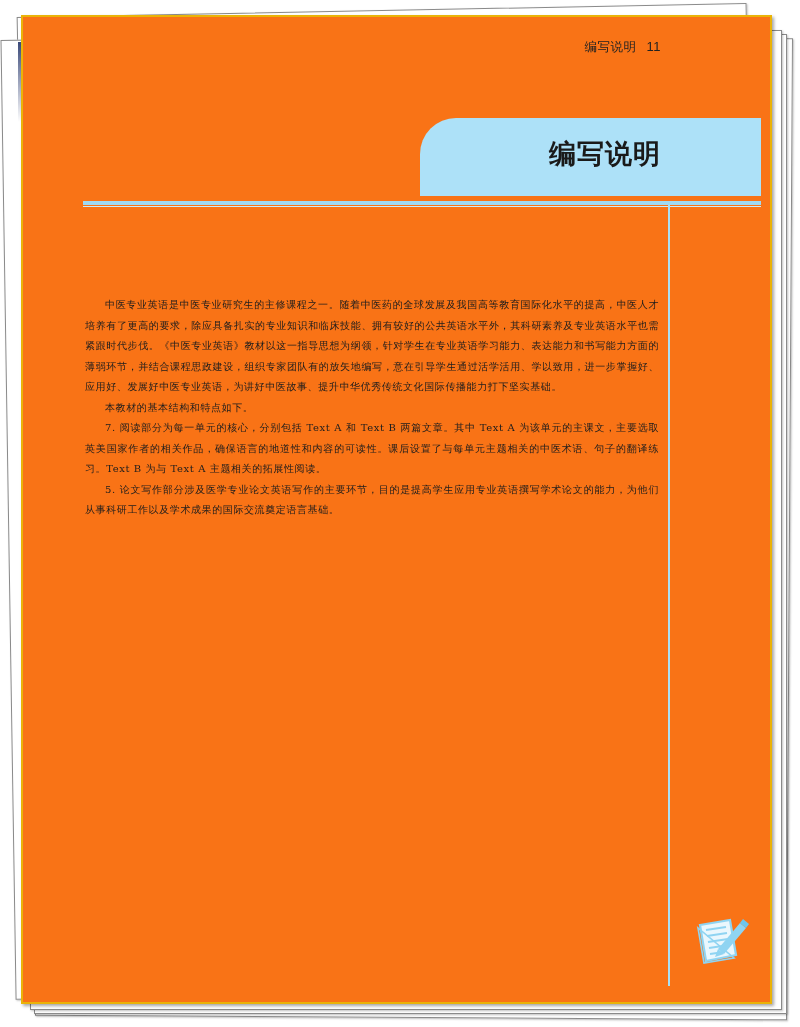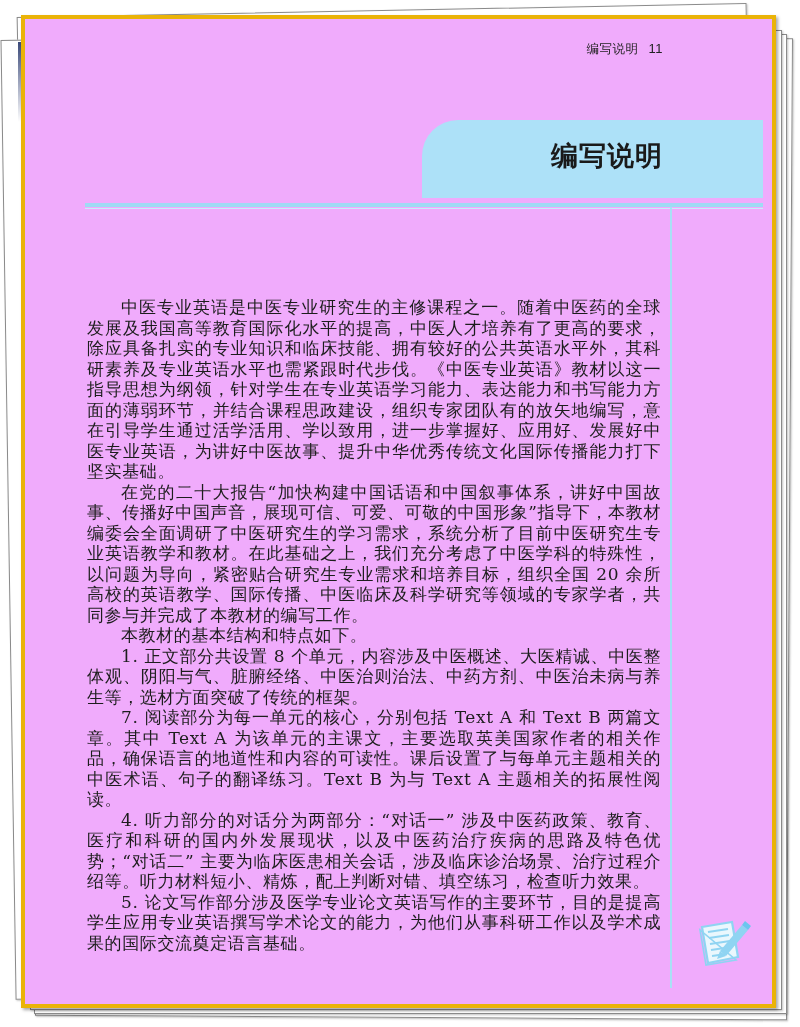--- a/index.html
+++ b/index.html
@@ -42,22 +42,22 @@
       transform: skewX(6deg);
     }
 
     
     .page {
       position: absolute;
       left: 21px;
       top: 15px;
       width: 747px;
       height: 985px;
-      background: #f0abfc;
-      border: 4px solid #eab308;
+      background: #f97316;
+      border: 2px solid #eab308;
       box-shadow: 2px 2px 3px rgba(0,0,0,0.35);
       overflow: hidden;
     }
     .running-head {
       position: absolute;
       top: 22px;
       right: 109px;
       font-family: "DejaVu Sans", "Liberation Sans", sans-serif;
       font-size: 12.5px;
       color: #222;
@@ -112,21 +112,21 @@
       width: 2px;
       height: 781px;
       background: #a9e0f5;
     }
     .body-text {
       position: absolute;
       left: 62px;
       top: 278px;
       width: 574px;
       font-family: "DejaVu Serif", "Liberation Serif", serif;
-      font-size: 17px;
+      font-size: 10px;
       line-height: 20.5px;
       color: #1d1d1d;
       text-align: justify;
       letter-spacing: 0.6px;
     }
     .body-text p {
       margin: 0;
       text-indent: 2em;
     }
     .note-icon {
@@ -159,25 +159,22 @@
     <div class="title-band">
       <div class="title">编写说明</div>
     </div>
 
     <div class="hbar"></div>
     <div class="hbar-thin"></div>
     <div class="vline"></div>
 
     <div class="body-text">
       <p>中医专业英语是中医专业研究生的主修课程之一。随着中医药的全球发展及我国高等教育国际化水平的提高，中医人才培养有了更高的要求，除应具备扎实的专业知识和临床技能、拥有较好的公共英语水平外，其科研素养及专业英语水平也需紧跟时代步伐。《中医专业英语》教材以这一指导思想为纲领，针对学生在专业英语学习能力、表达能力和书写能力方面的薄弱环节，并结合课程思政建设，组织专家团队有的放矢地编写，意在引导学生通过活学活用、学以致用，进一步掌握好、应用好、发展好中医专业英语，为讲好中医故事、提升中华优秀传统文化国际传播能力打下坚实基础。</p>
-      <p>在党的二十大报告“加快构建中国话语和中国叙事体系，讲好中国故事、传播好中国声音，展现可信、可爱、可敬的中国形象”指导下，本教材编委会全面调研了中医研究生的学习需求，系统分析了目前中医研究生专业英语教学和教材。在此基础之上，我们充分考虑了中医学科的特殊性，以问题为导向，紧密贴合研究生专业需求和培养目标，组织全国 20 余所高校的英语教学、国际传播、中医临床及科学研究等领域的专家学者，共同参与并完成了本教材的编写工作。</p>
       <p>本教材的基本结构和特点如下。</p>
-      <p>1. 正文部分共设置 8 个单元，内容涉及中医概述、大医精诚、中医整体观、阴阳与气、脏腑经络、中医治则治法、中药方剂、中医治未病与养生等，选材方面突破了传统的框架。</p>
       <p>7. 阅读部分为每一单元的核心，分别包括 Text A 和 Text B 两篇文章。其中 Text A 为该单元的主课文，主要选取英美国家作者的相关作品，确保语言的地道性和内容的可读性。课后设置了与每单元主题相关的中医术语、句子的翻译练习。Text B 为与 Text A 主题相关的拓展性阅读。</p>
-      <p>4. 听力部分的对话分为两部分：“对话一” 涉及中医药政策、教育、医疗和科研的国内外发展现状，以及中医药治疗疾病的思路及特色优势；“对话二” 主要为临床医患相关会话，涉及临床诊治场景、治疗过程介绍等。听力材料短小、精炼，配上判断对错、填空练习，检查听力效果。</p>
       <p>5. 论文写作部分涉及医学专业论文英语写作的主要环节，目的是提高学生应用专业英语撰写学术论文的能力，为他们从事科研工作以及学术成果的国际交流奠定语言基础。</p>
     </div>
 
     <div class="note-icon">
       <svg width="56" height="52" viewBox="0 0 56 52" xmlns="http://www.w3.org/2000/svg">
         <g fill="none" stroke="#8fd4f2" stroke-width="2.2">
           <polygon points="4,10 34,5 40,40 10,46" fill="#eaf7fd"></polygon>
           <polygon points="2,13 8,48 38,43" fill="none" stroke-width="1.6"></polygon>
           <line x1="10" y1="15" x2="30" y2="12"></line>
           <line x1="11" y1="21" x2="31" y2="18"></line>

